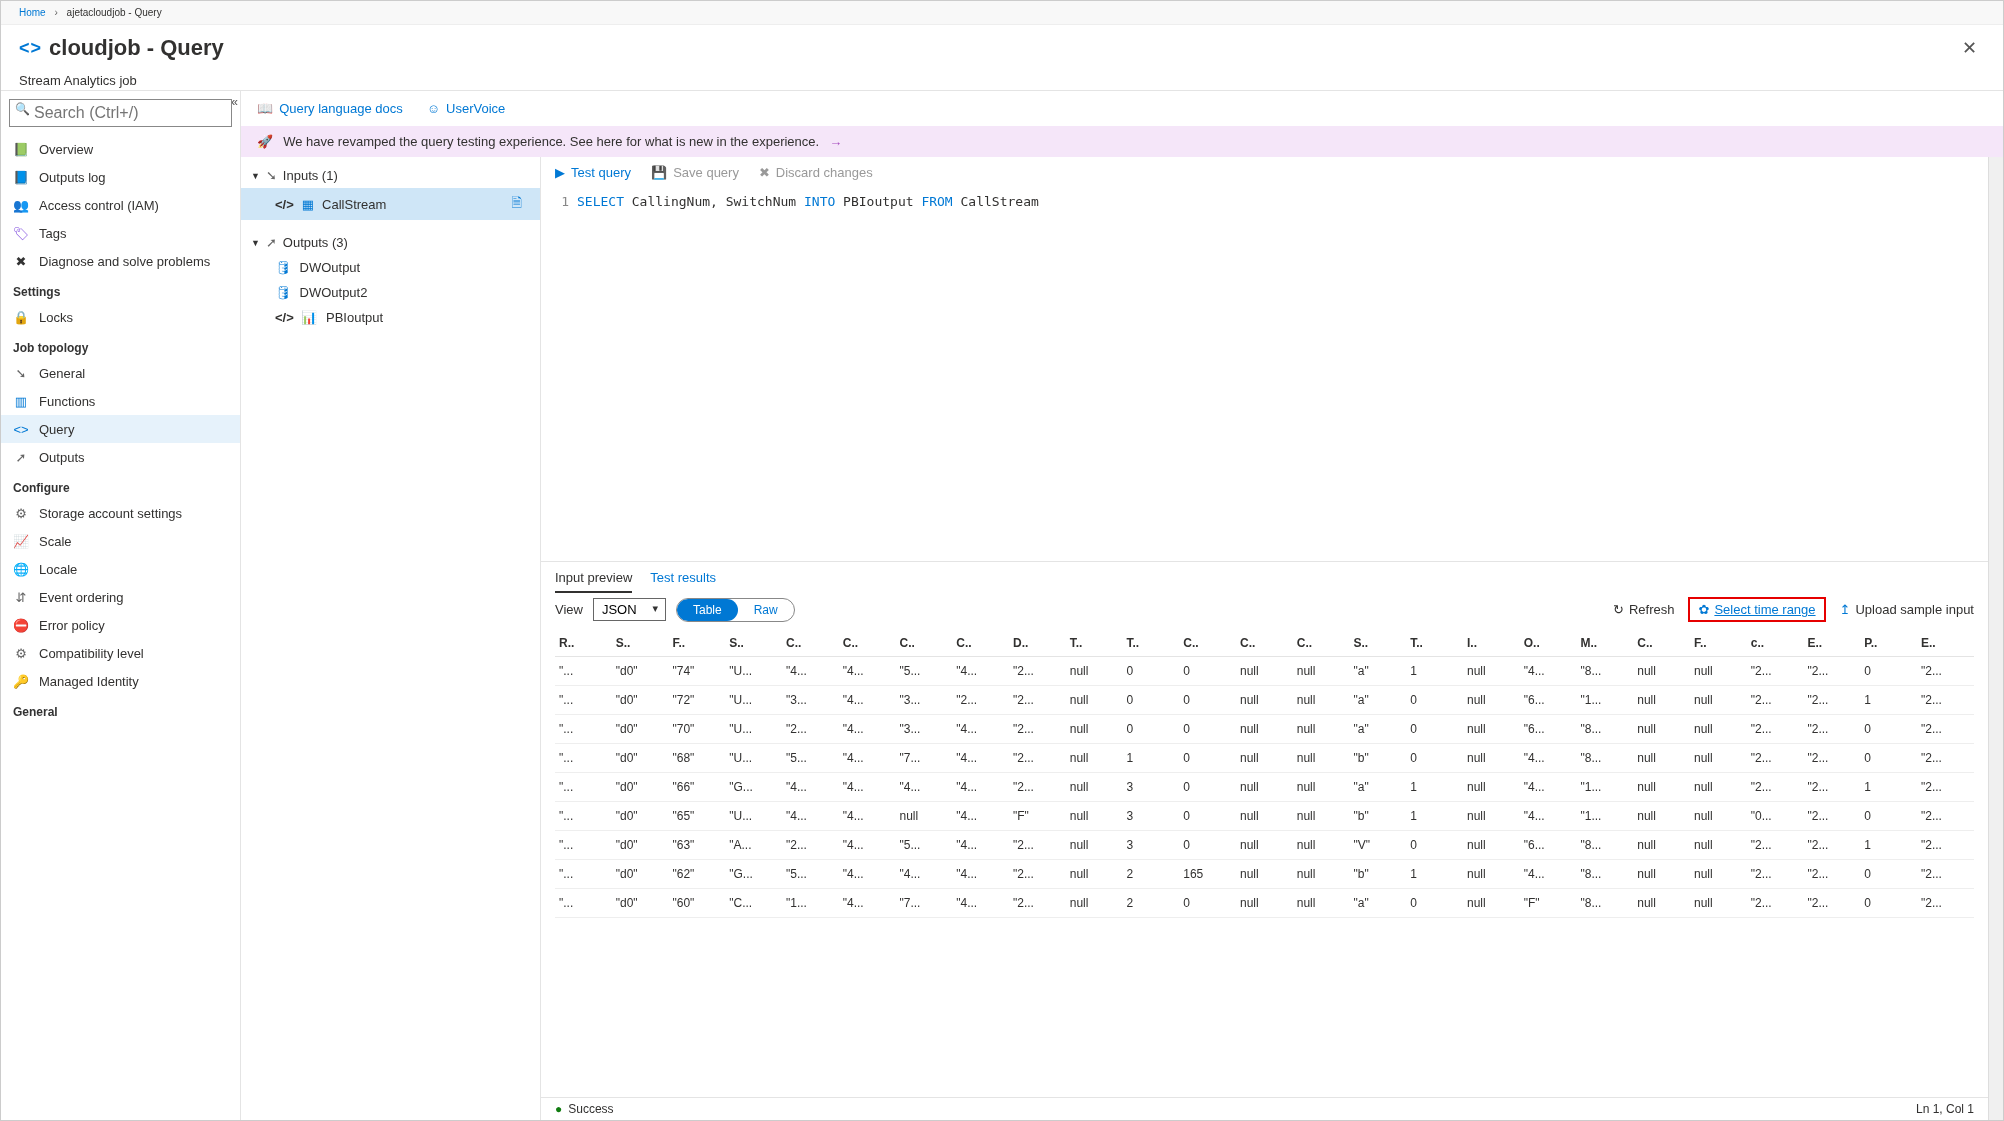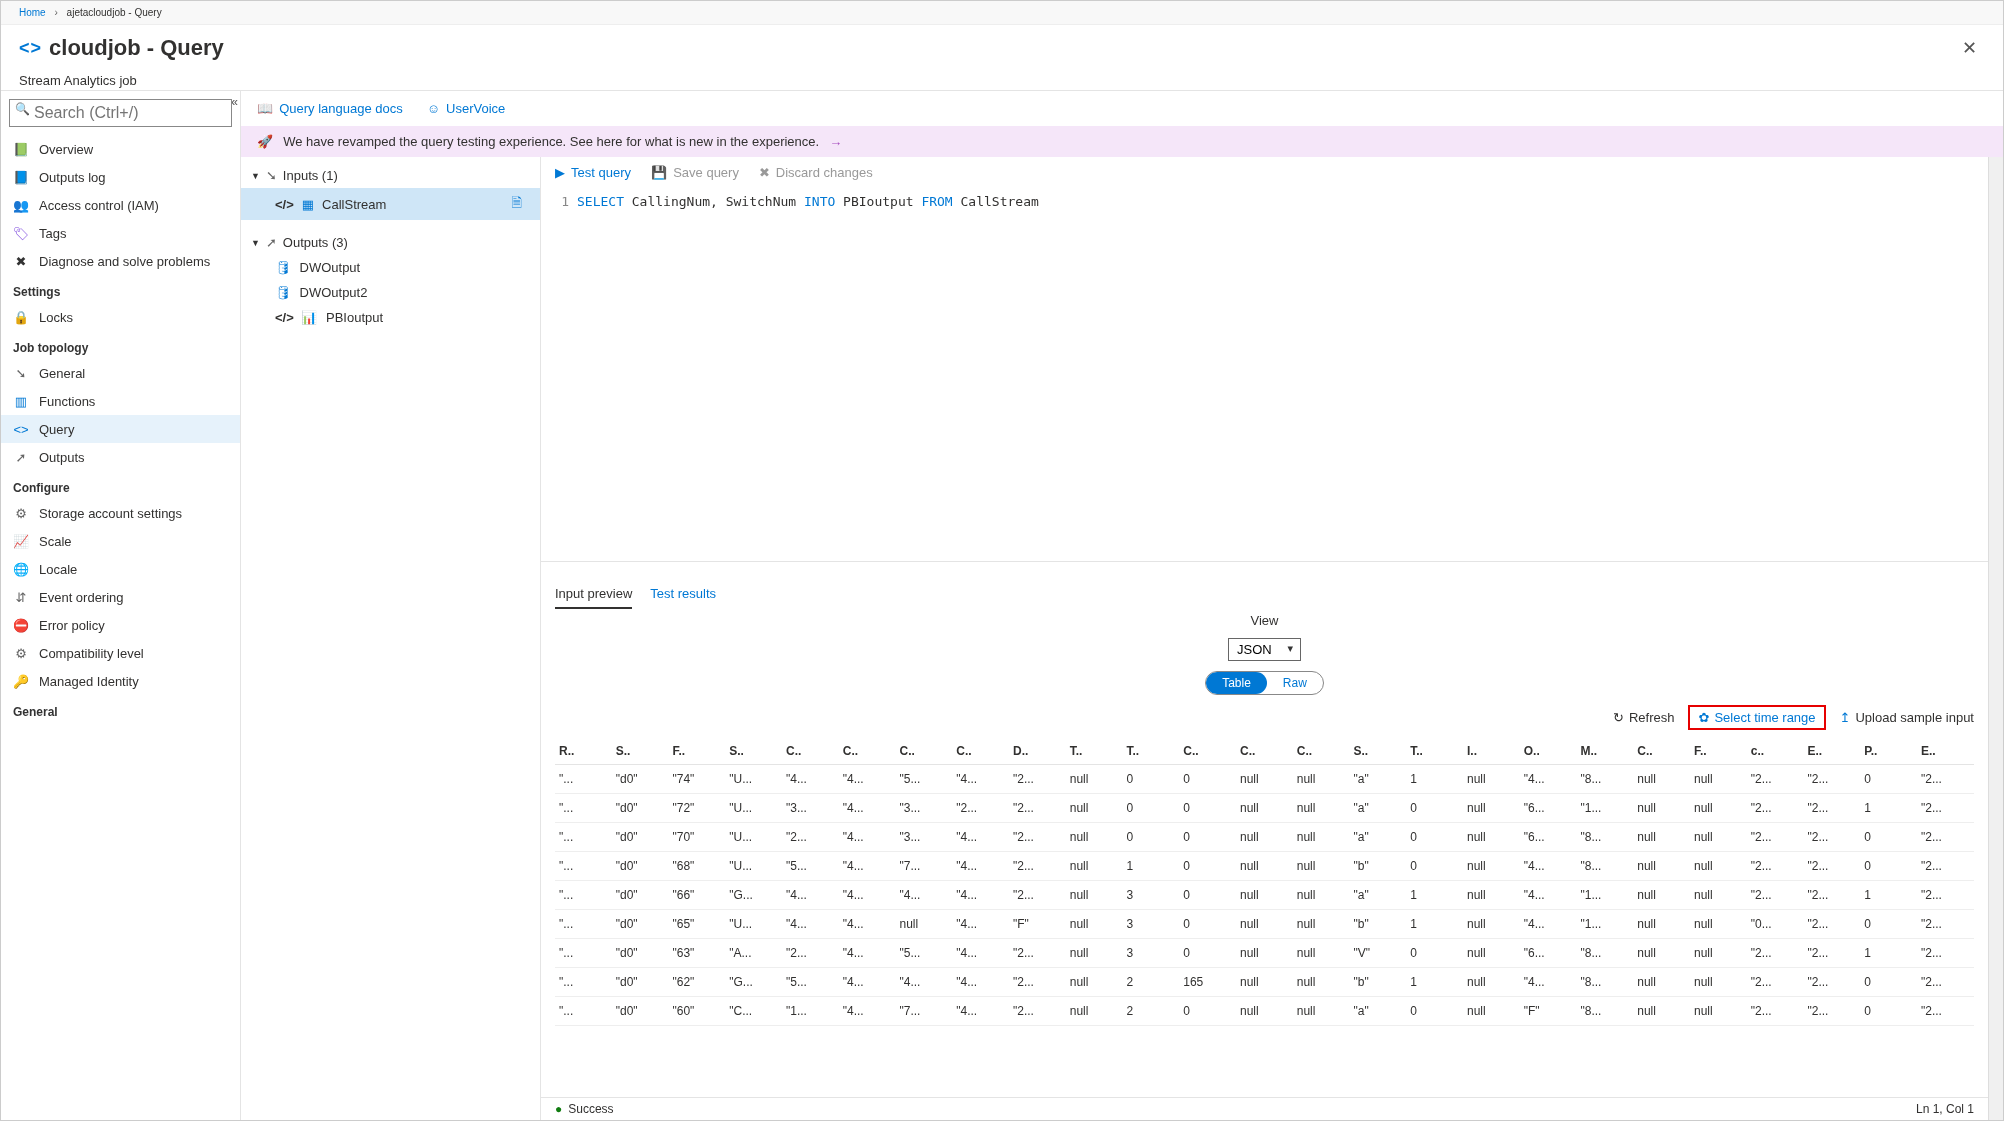--- a/index.html
+++ b/index.html
@@ -39,24 +39,24 @@
 .editor-col { flex: 1; display: flex; flex-direction: column; min-width: 0; }
 .editor-toolbar { display: flex; gap: 20px; padding: 8px 14px; font-size: 13px; align-items: center; }
 .editor-toolbar .btn { display: flex; align-items: center; gap: 6px; cursor: pointer; }
 .editor-toolbar .btn.primary { color: #0078d4; }
 .editor-toolbar .btn.disabled { color: #999; }
 .code-area { flex: 1; padding: 6px 10px; font-family: Consolas, monospace; font-size: 13px; display: flex; }
 .gutter { color: #888; width: 26px; text-align: right; padding-right: 8px; user-select: none; }
 .code-line .kw { color: #0078d4; }
 .results { border-top: 1px solid #e4e4e4; display: flex; flex-direction: column; height: 58%; }
 .tabs { display: flex; gap: 18px; padding: 8px 14px 0 14px; font-size: 13px; }
-.tab { padding-bottom: 6px; cursor: pointer; color: #0078d4; margin-top: 16px; }
+.tab { padding-bottom: 6px; cursor: pointer; color: #0078d4; }
 .tab.active { color: #323130; border-bottom: 2px solid #323130; font-weight: 400; }
 .msg { padding: 8px 14px; font-size: 13px; }
-.view-row { display: flex; align-items: center; gap: 10px; padding: 4px 14px 8px 14px; flex-direction: column; }
+.view-row { display: flex; align-items: center; gap: 10px; padding: 4px 14px 8px 14px; }
 .select { border: 1px solid #666; padding: 3px 28px 3px 8px; font-size: 13px; background: #fff; appearance: none; position: relative; }
 .select-wrap { position: relative; }
 .select-wrap::after { content: '▾'; position: absolute; right: 8px; top: 4px; font-size: 11px; color: #333; pointer-events:none; }
 .toggle { border: 1px solid #888; border-radius: 14px; display: flex; overflow: hidden; font-size: 12px; }
 .toggle .seg { padding: 4px 16px; cursor: pointer; }
 .toggle .seg.active { background: #0078d4; color: #fff; border-radius: 14px; }
 .toggle .seg.inactive { color: #0078d4; }
 .actions { margin-left: auto; display: flex; gap: 14px; font-size: 13px; align-items: center; }
 .actions .act { display: flex; align-items: center; gap: 5px; cursor: pointer; }
 .highlight-box { border: 2.5px solid #e60000; padding: 3px 8px; }
@@ -267,21 +267,21 @@
                 <div class="seg active">Table</div>
                 <div class="seg inactive">Raw</div>
               </div>
               <div class="actions">
                 <div class="act">
                   <span>↻</span>
                   <span>Refresh</span>
                 </div>
                 <div class="act highlight-box">
                   <span style="color:#0078d4;">✿</span>
-                  <span style="color:#0078d4;">Select time range</span>
+                  <span style="color:#0078d4;text-decoration:underline;">Select time range</span>
                 </div>
                 <div class="act">
                   <span style="color:#0078d4;">↥</span>
                   <span>Upload sample input</span>
                 </div>
               </div>
             </div>
             <div class="table-wrap">
               <table>
                 <thead>

